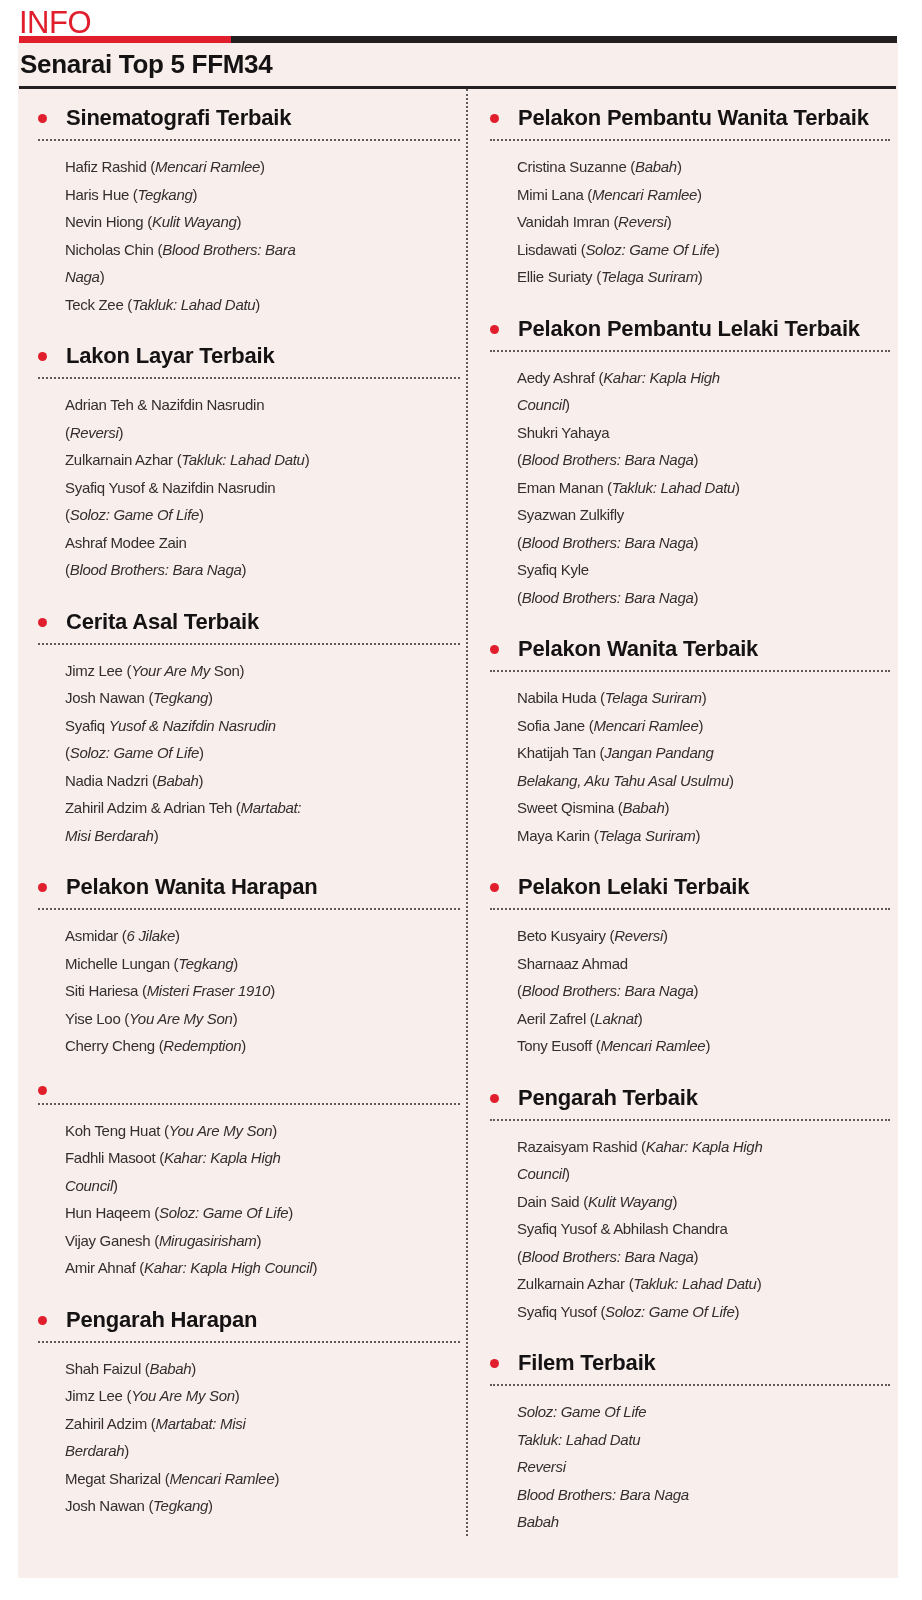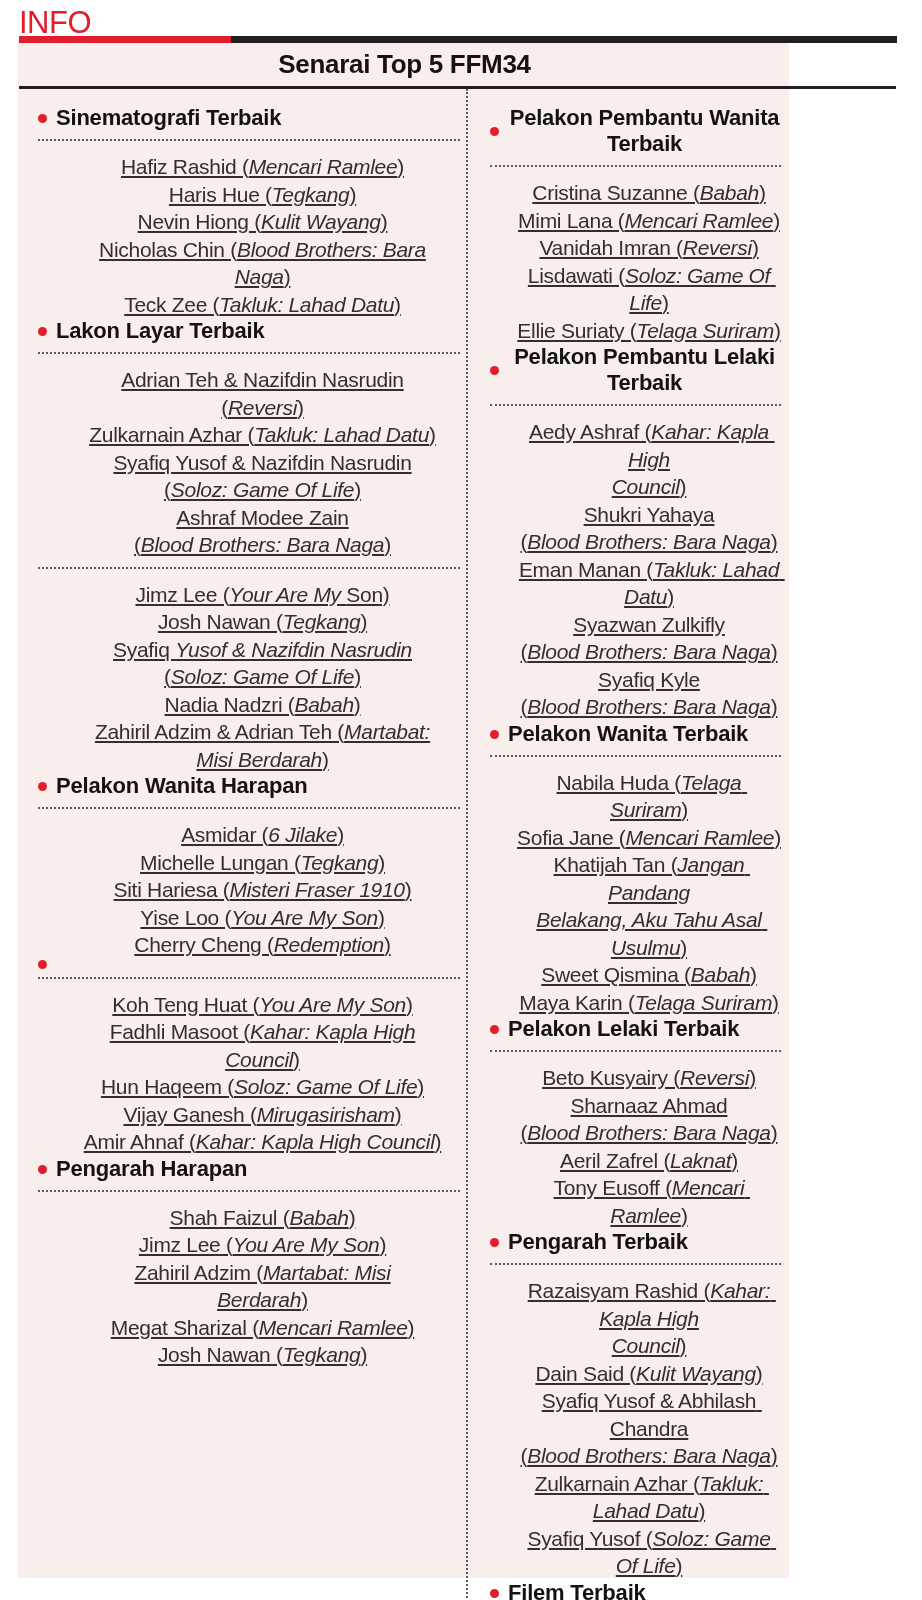--- a/index.html
+++ b/index.html
@@ -26,52 +26,51 @@
   .topbar{
     position:absolute;left:19px;top:36px;
     width:878px;height:7px;background:var(--ink);
   }
   .topbar-red{
     position:absolute;left:0;top:0;
     width:212px;height:7px;background:var(--accent);
   }
   .panel{
     position:absolute;left:18px;top:43px;
-    width:771px;height:1535px;
+    width:880px;height:1535px;
     background:var(--panel);
     box-sizing:border-box;
-    text-align:center;
   }
   .panel-title{
     margin:0;padding:6px 0 0 2px;
     font-size:26px;font-weight:700;letter-spacing:-0.3px;
     color:var(--head-text);
   }
   .rule{
     margin:6px 0 0 1px;width:877px;height:3px;background:var(--ink);
   }
   .cols{display:flex;align-items:stretch;}
   .col{box-sizing:border-box;}
   .col-left{width:448px;padding:16px 6px 0 20px;}
   .col-right{flex:1;border-left:2px dotted var(--dot);padding:16px 8px 0 22px;}
-  .category + .category{}
-  .cat-head{display:flex;align-items:center;gap:9px;}
+  .category + .category{margin-top:25px;}
+  .cat-head{display:flex;align-items:center;gap:19px;}
   .bullet{
     width:9px;height:9px;border-radius:50%;
     background:var(--accent);flex:0 0 auto;margin-top:1px;
   }
   .cat-title{
     margin:0;font-size:22px;font-weight:700;letter-spacing:-0.2px;
     color:var(--head-text);
   }
   .dotline{border-bottom:2px dotted var(--dot);margin-top:8px;}
   .entries{margin:12px 0 0 27px;}
   .entry{
-    margin:0;font-size:21px;line-height:27.5px;letter-spacing:-0.3px;
-    color:var(--body-text);white-space:pre-wrap;text-decoration:underline;
+    margin:0;font-size:15px;line-height:27.5px;letter-spacing:-0.3px;
+    color:var(--body-text);white-space:pre-wrap;
   }
   .entry em{font-style:italic;}
 </style>
 </head>
 <body>
 
 <div class="page">
   <div class="kicker">INFO</div>
   <div class="topbar">
     <div class="topbar-red"></div>
@@ -106,20 +105,24 @@
               <p class="entry"><span>Adrian Teh &amp; Nazifdin Nasrudin
 (</span><em>Reversi</em><span>)</span></p>
               <p class="entry"><span>Zulkarnain Azhar (</span><em>Takluk: Lahad Datu</em><span>)</span></p>
               <p class="entry"><span>Syafiq Yusof &amp; Nazifdin Nasrudin
 (</span><em>Soloz: Game Of Life</em><span>)</span></p>
               <p class="entry"><span>Ashraf Modee Zain
 (</span><em>Blood Brothers: Bara Naga</em><span>)</span></p>
             </div>
           </section>
           <section class="category">
+            <div class="cat-head">
+              <span class="bullet"></span>
+              <h2 class="cat-title">Cerita Asal Terbaik</h2>
+            </div>
             <div class="dotline"></div>
             <div class="entries">
               <p class="entry"><span>Jimz Lee (</span><em>Your Are My </em><span>Son)</span></p>
               <p class="entry"><span>Josh Nawan (</span><em>Tegkang</em><span>)</span></p>
               <p class="entry"><span>Syafiq </span><em>Yusof &amp; Nazifdin Nasrudin</em><span>
 (</span><em>Soloz: Game Of Life</em><span>)</span></p>
               <p class="entry"><span>Nadia Nadzri (</span><em>Babah</em><span>)</span></p>
               <p class="entry"><span>Zahiril Adzim &amp; Adrian Teh (</span><em>Martabat:
 Misi Berdarah</em><span>)</span></p>
             </div>

